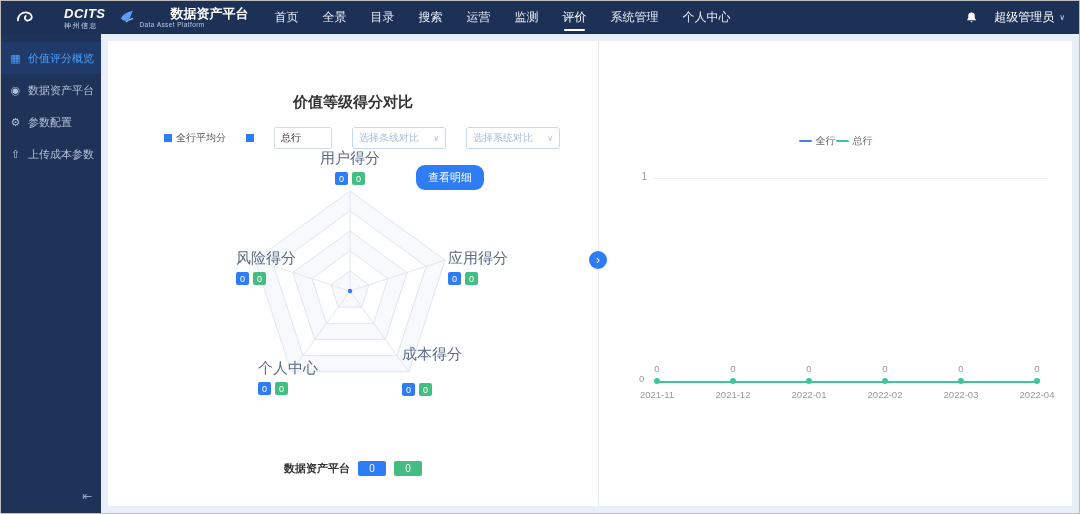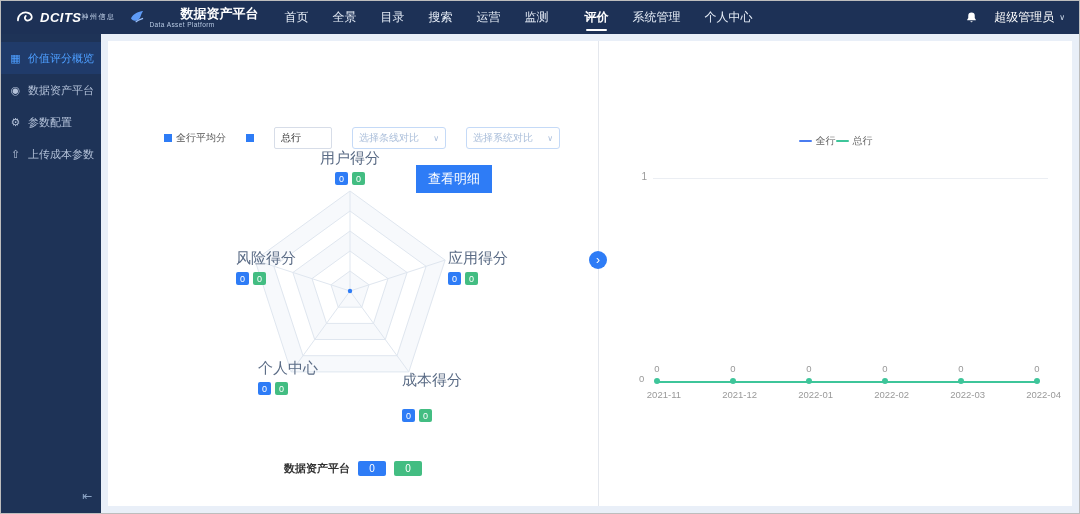--- a/index.html
+++ b/index.html
@@ -7,30 +7,30 @@
   body {
     font-family:"Liberation Sans","DejaVu Sans",sans-serif;
     background:#fff; border:1px solid #bdbdbd; overflow:hidden;
   }
   .app { width:100%; height:100%; display:flex; flex-direction:column; }
 
   
   .topbar { height:33px; flex:0 0 33px; background:#1d3156; display:flex; align-items:center; padding:0 14px; color:#fff; }
   .brand { display:flex; align-items:center; gap:5px; }
   .logo-mark svg { display:block; }
-  .brand-text { display:flex; flex-direction:row; line-height:1; }
+  .brand-text { display:flex; flex-direction:column; line-height:1;margin-left:24px; }
   .brand-name { font-size:13px; font-weight:bold; font-style:italic; letter-spacing:.5px; }
   .brand-sub { font-size:7px; color:#c9d9ef; margin-top:2px; letter-spacing:1.5px; }
   .platform { display:flex; align-items:center; gap:5px; margin-left:14px; }
   .platform-text { display:flex; flex-direction:column; line-height:1; }
   .platform-title { font-size:13px; font-weight:bold;padding-left:31px; }
   .platform-sub { font-size:6.5px; color:#b9cbe4; margin-top:2px; letter-spacing:.4px; }
   .topnav { display:flex; align-items:center; gap:24px; margin-left:26px; height:100%; }
   .nav-item { font-size:12px; color:#e6edf7; cursor:pointer; height:100%; display:flex; align-items:center; position:relative; white-space:nowrap; }
-  .nav-item.active { color:#fff; font-weight:bold;margin-left:12px; }
+  .nav-item.active { color:#fff; font-weight:normal; }
   .nav-item.active::after { content:""; position:absolute; left:8%; right:8%; bottom:3px; height:2px; background:#fff; border-radius:1px; }
   .top-right { margin-left:auto; display:flex; align-items:center; gap:16px; }
   .bell { display:flex; align-items:center; cursor:pointer; }
   .user { display:flex; align-items:center; gap:5px; font-size:12px; cursor:pointer; }
   .caret { font-size:8px; color:#cdd9ea; }
 
   
   .body-row { flex:1; display:flex; min-height:0; }
   .sidebar { width:100px; flex:0 0 100px; background:#1e3357; position:relative; padding-top:8px; }
   .side-item { height:32px; display:flex; align-items:center; gap:6px; padding:0 8px; font-size:11px; color:#b4c2d9; cursor:pointer; white-space:nowrap; }
@@ -51,35 +51,35 @@
 
   
   .controls { position:absolute; top:86px; left:56px; display:flex; align-items:center; gap:20px; z-index:3; }
   .legend-item { display:flex; align-items:center; gap:4px; }
   .sq { width:8px; height:8px; background:#2e7cf6; display:inline-block; }
   .legend-text { font-size:10px; color:#555; }
   .org-input { width:58px; height:22px; border:1px solid #d7dde8; border-radius:2px; font-size:10px; color:#333; padding:0 6px; outline:none; font-family:inherit; }
   .select { width:94px; height:22px; border:1px solid #c5daf7; border-radius:3px; display:flex; align-items:center; justify-content:space-between; padding:0 6px; cursor:pointer; background:#fff; }
   .select-text { font-size:10px; color:#aabeda; }
   .select .caret { color:#aabeda; }
-  .detail-btn { position:absolute; left:308px; top:124px; background:#2e7cf6; color:#fff; border:none; border-radius:0; font-size:13px; padding:5px 12px; cursor:pointer; z-index:4; font-family:inherit; }
+  .detail-btn { position:absolute; left:308px; top:124px; background:#2e7cf6; color:#fff; border:none; border-radius:9px; font-size:11px; padding:5px 12px; cursor:pointer; z-index:4; font-family:inherit; }
 
   
   .radar-wrap { position:absolute; top:108px; left:12px; width:460px; height:300px; }
   .radar-svg { position:absolute; left:80px; top:20px; }
   .axis { position:absolute; display:flex; flex-direction:column; gap:4px; }
   .axis-label { font-size:15px; color:#5a6b85; white-space:nowrap; }
   .badges { display:flex; gap:4px; }
   .badge { width:13px; height:13px; border-radius:2px; color:#fff; font-size:9px; font-style:normal; display:flex; align-items:center; justify-content:center; }
   .badge.blue { background:#2e7cf6; }
   .badge.green { background:#43bd82; }
   .axis-top { left:0; right:0; top:0; align-items:center; }
   .axis-right { left:328px; top:100px; }
   .axis-left { left:116px; top:100px; }
-  .axis-br { left:282px; top:222px;gap:19px; }
+  .axis-br { left:282px; top:196px;gap:19px; }
   .axis-bl { left:138px; top:210px; }
 
   .total-row { position:absolute; top:420px; left:0; right:0; display:flex; align-items:center; justify-content:center; gap:8px; }
   .total-label { font-size:11px; color:#333; font-weight:bold; }
   .badge-lg { width:28px; height:15px; border-radius:2px; color:#fff; font-size:10px; display:flex; align-items:center; justify-content:center; }
   .badge-lg.blue { background:#2e7cf6; }
   .badge-lg.green { background:#43bd82; }
 
   
   .chart-legend { position:absolute; top:93px; left:0; right:0; display:flex; justify-content:center; }
@@ -88,21 +88,21 @@
   .cl-dash.blue { background:#4a7cf0; }
   .cl-dash.green { background:#3ec59a; }
   .line-chart { position:absolute; left:0; top:0; right:0; bottom:0; }
   .ytick1 { position:absolute; left:34px; top:130px; width:14px; text-align:right; font-size:10px; color:#999; }
   .gridline { position:absolute; left:54px; right:24px; top:137px; height:1px; background:#ebeef3; }
   .ytick0 { position:absolute; left:40px; top:332px; font-size:9.5px; color:#999; }
   .series-line { position:absolute; left:58px; width:380px; top:340px; height:2px; background:#3ec59a; }
   .pt { position:absolute; top:0; width:0; }
   .pt .dot { position:absolute; top:337px; left:-3px; width:6px; height:6px; border-radius:50%; background:#3ec59a; }
   .pt .pt-label { position:absolute; top:322px; left:-12px; width:24px; text-align:center; font-size:9.5px; color:#999; }
-  .pt .x-label { position:absolute; top:348px; left:-24px; width:48px; text-align:right; font-size:9.5px; color:#999; }
+  .pt .x-label { position:absolute; top:348px; left:-24px; width:48px; text-align:center; font-size:9.5px; color:#999; }
 </style>
 </head>
 <body>
 
 <div class="app">
 
   <header class="topbar">
     <div class="brand">
       <span class="logo-mark">
         <svg width="20" height="20" viewBox="0 0 24 24">
@@ -170,20 +170,21 @@
         <span class="side-icon">⇧</span>
         <span class="side-label">上传成本参数</span>
       </div>
       <span class="side-collapse">⇤</span>
     </aside>
 
     <main class="content">
       <div class="content-inner">
 
         <section class="panel left-panel">
+          <h2 class="panel-title">价值等级得分对比</h2>
 
           <div class="controls">
             <span class="legend-item">
               <i class="sq"></i>
               <span class="legend-text">全行平均分</span>
             </span>
             <span class="legend-item">
               <i class="sq"></i>
             </span>
             <input class="org-input" value="总行" style="">

